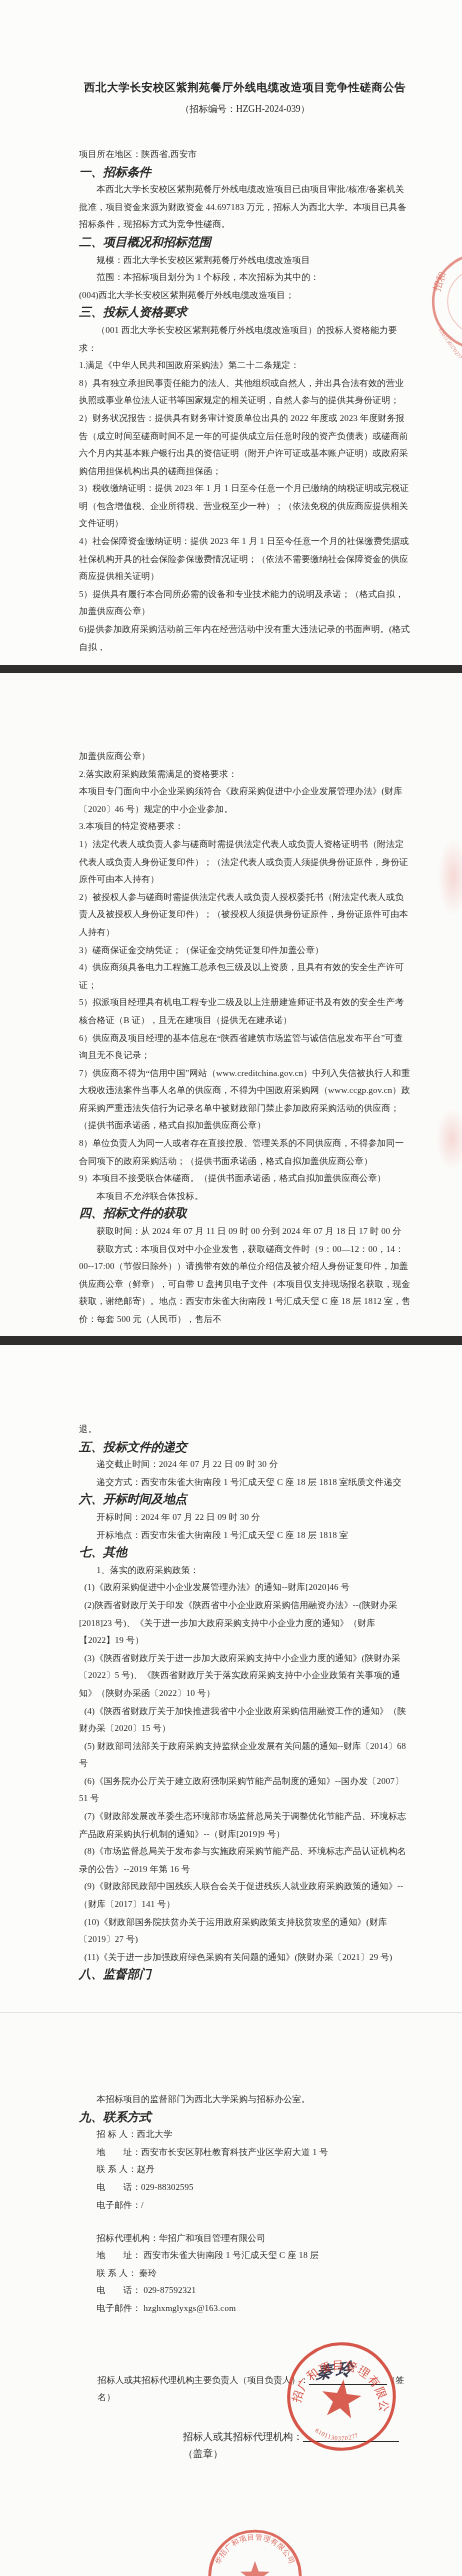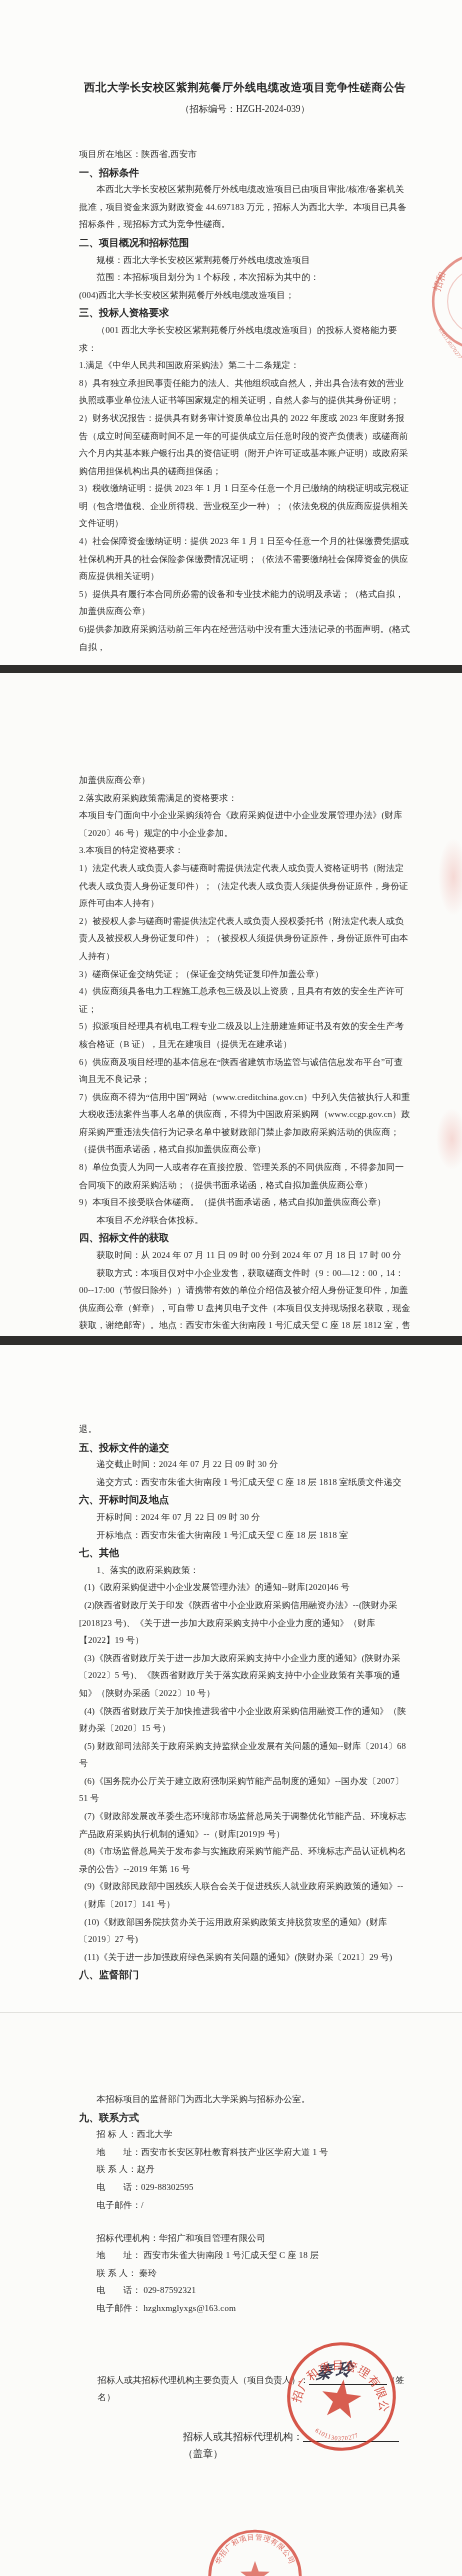--- a/index.html
+++ b/index.html
@@ -12,32 +12,32 @@
   .canvas{position:absolute;top:0;left:0;width:463px;height:2576px;border-radius:22px;}
   .scan-edge{position:absolute;top:0;left:0;width:3.6px;height:2576px;background:#e9e9e6;}
   .faint{position:absolute;left:0;width:463px;height:1px;background:#ececea;}
   .f1{top:27px;}
   .f2{top:126px;background:#f0f0ed;}
   .page{
     position:absolute;left:0;width:463px;background:#fcfcfa;
     box-sizing:border-box;padding-left:79px;padding-right:52px;
   }
   .p1{top:0;height:665px;padding-top:77px;}
-  .p2{top:673px;height:663px;background:#fbfbf9;padding-top:99px;}
+  .p2{top:673px;height:663px;background:#fbfbf9;padding-top:75px;}
   .p3{top:1345px;height:668px;padding-top:76px;}
   .p4{top:2013px;height:563px;background:#fbfbf9;padding-top:78px;}
   .bar{position:absolute;left:0;width:463px;background:#2f2e2c;}
   .bar1{top:665px;height:8.3px;}
   .bar2{top:1336px;height:8.8px;}
   .hairline{position:absolute;left:0;top:2012px;width:463px;height:1px;background:#e2e2de;}
   p,h1,h2{margin:0;padding:0;font-weight:normal;}
   .t{font-size:11px;font-weight:700;text-align:center;line-height:21px;letter-spacing:0.5px;}
   .sub{font-size:9.3px;text-align:center;line-height:21px;margin-top:1px;}
   .meta{margin-top:26px;}
-  .b{font-size:10px;font-weight:700;line-height:17.6px;}
+  .b{font-size:12px;font-weight:700;line-height:17.6px;font-style:italic;}
   .l{font-size:8.8px;line-height:17.6px;letter-spacing:0.1px;}
   .ind{text-indent:2em;}
   .pol{text-indent:.6em;}
   .mt30{margin-top:15.5px;}
   .em-i{font-style:italic;}
   .sign-row{margin-top:54px;margin-left:18.6px;font-size:8.8px;line-height:17.6px;}
   .seal-row{margin-top:21px;margin-left:104px;font-size:10px;line-height:17.6px;}
   .uline{display:inline-block;border-bottom:1px solid #2b2b2b;height:10.4px;vertical-align:-2.1px;}
   .uline.sig{width:78px;position:relative;}
   .uline.seal{width:96px;}

